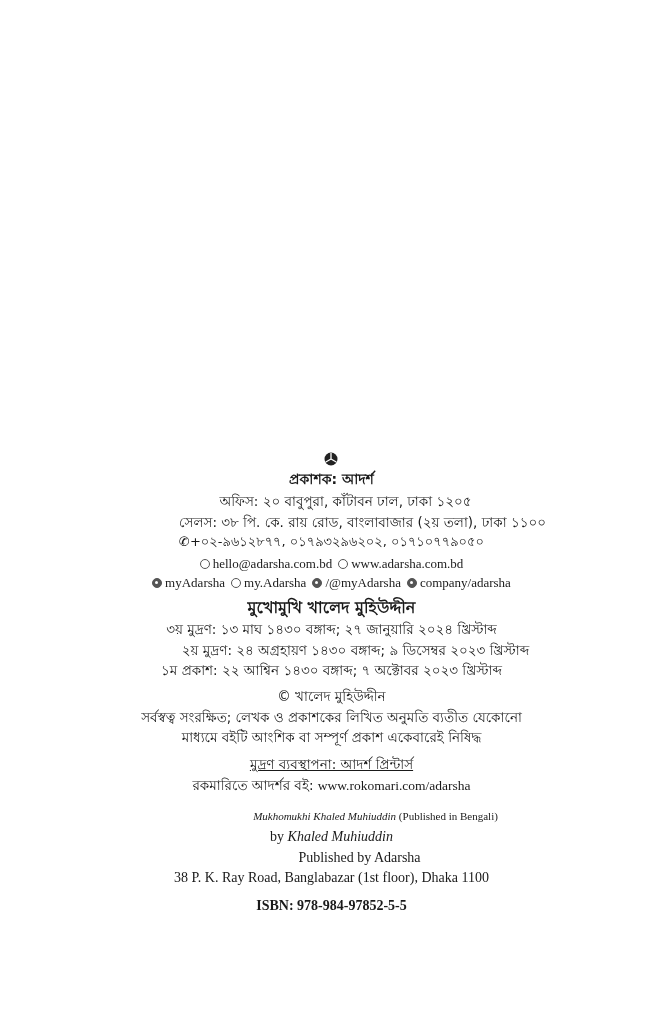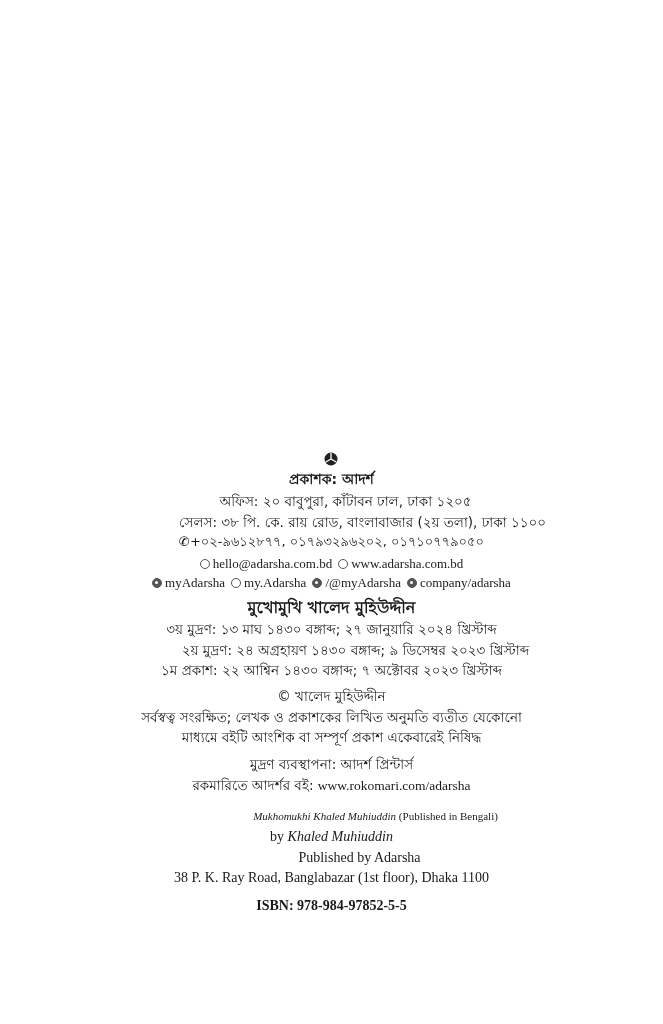--- a/index.html
+++ b/index.html
@@ -54,21 +54,21 @@
 
   <div class="line bold" style="top:598px;font-size:16px;">মুখোমুখি খালেদ মুহিউদ্দীন</div>
   <div class="line" style="top:619px;">৩য় মুদ্রণ: ১৩ মাঘ ১৪৩০ বঙ্গাব্দ; ২৭ জানুয়ারি ২০২৪ খ্রিস্টাব্দ</div>
   <div class="line" style="top:640px;padding-left:24px;">২য় মুদ্রণ: ২৪ অগ্রহায়ণ ১৪৩০ বঙ্গাব্দ; ৯ ডিসেম্বর ২০২৩ খ্রিস্টাব্দ</div>
   <div class="line" style="top:660px;">১ম প্রকাশ: ২২ আশ্বিন ১৪৩০ বঙ্গাব্দ; ৭ অক্টোবর ২০২৩ খ্রিস্টাব্দ</div>
 
   <div class="line" style="top:686px;">© খালেদ মুহিউদ্দীন</div>
   <div class="line" style="top:707px;">সর্বস্বত্ব সংরক্ষিত; লেখক ও প্রকাশকের লিখিত অনুমতি ব্যতীত যেকোনো</div>
   <div class="line" style="top:727px;">মাধ্যমে বইটি আংশিক বা সম্পূর্ণ প্রকাশ একেবারেই নিষিদ্ধ</div>
 
-  <div class="line" style="top:754px;">মুদ্রণ ব্যবস্থাপনা: আদর্শ প্রিন্টার্স</div>
+  <div class="line" style="top:754px;text-decoration:underline;">মুদ্রণ ব্যবস্থাপনা: আদর্শ প্রিন্টার্স</div>
   <div class="line" style="top:775px;">
     <span>রকমারিতে আদর্শর বই: </span><span class="serif">www.rokomari.com/adarsha</span>
   </div>
 
   <div class="line serif" style="top:806px;font-size:11px;margin-left:44px;">
     <span class="ital">Mukhomukhi Khaled Muhiuddin</span><span> (Published in Bengali)</span>
   </div>
   <div class="line serif" style="top:827px;font-size:14px;">
     <span>by </span><span class="ital">Khaled Muhiuddin</span>
   </div>

